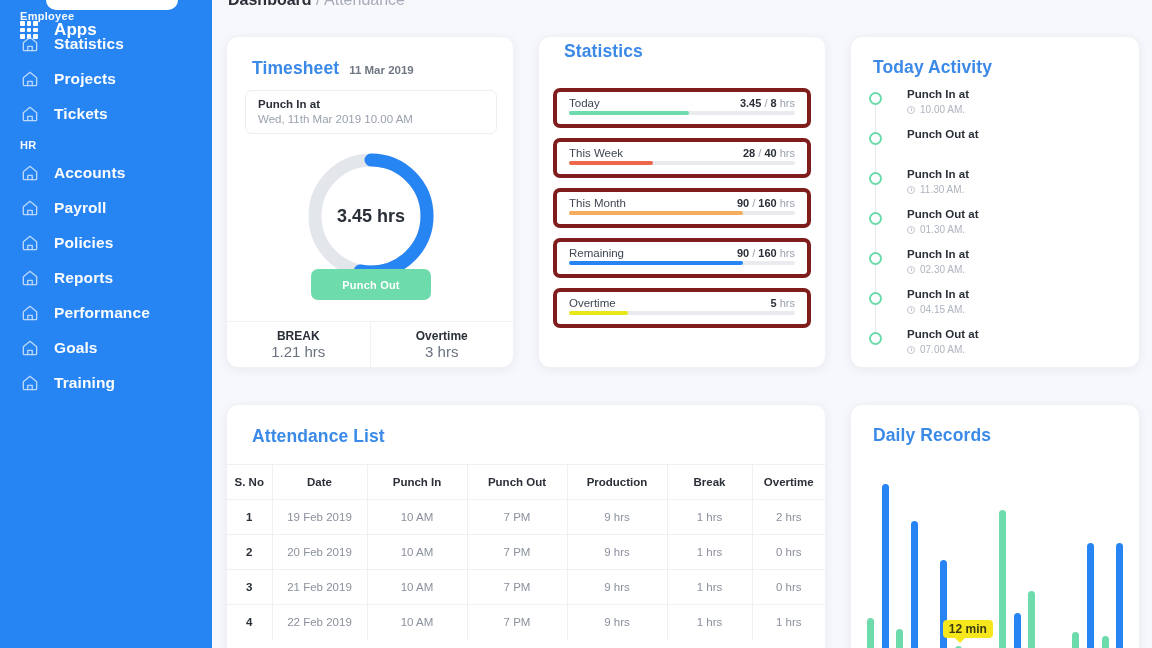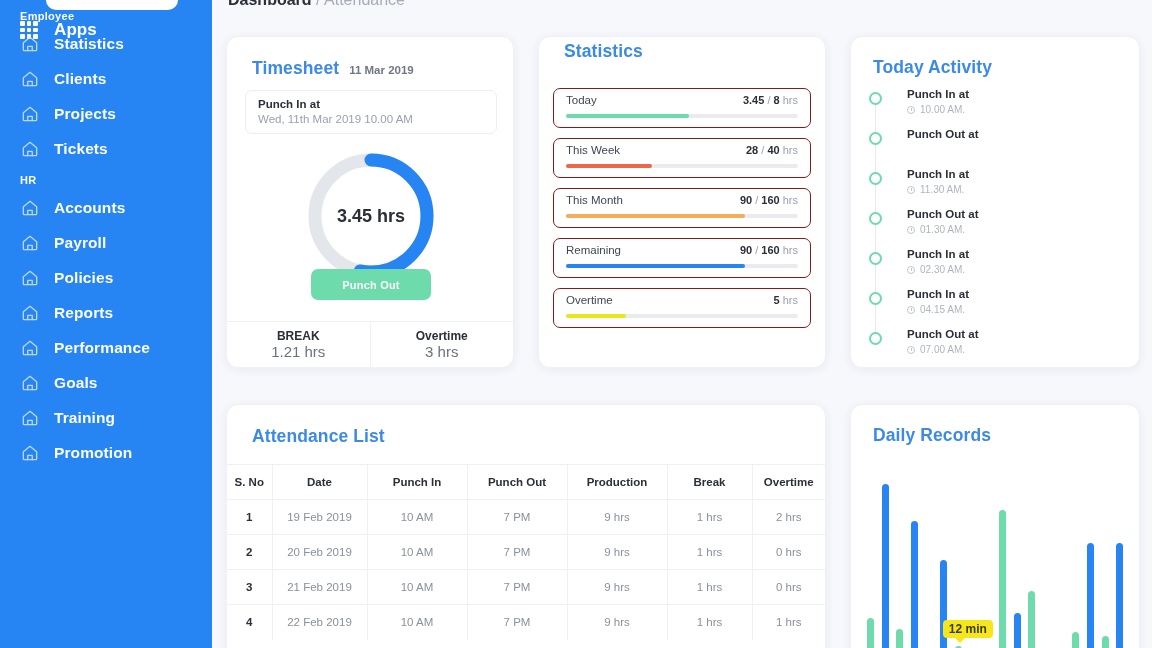--- a/index.html
+++ b/index.html
@@ -97,21 +97,21 @@
   #ts-foot .col{flex:1;text-align:center;padding-top:6px;}
   #ts-foot .col+.col{border-left:1px solid #f0f1f5;}
   #ts-foot .k{color:#2b2f38;font-size:12px;font-weight:600;line-height:16px;}
   #ts-foot .v{color:#6a7280;font-size:15px;font-weight:400;line-height:16px;}
 
   
   #stats{left:326px;top:36px;width:288px;height:332px;}
   #stats .card-title{position:absolute;left:25px;top:4px;}
   #stat-list{position:absolute;left:14px;top:51px;right:14px;}
   .stat-row{
-    border:1px solid #7f1d1d;border-radius:7px;background:#fff;height:40px;
+    border:4px solid #7f1d1d;border-radius:7px;background:#fff;height:40px;
     margin-bottom:10px;padding:5px 12px 0 12px;position:relative;
   }
   .stat-row .lbl{color:#3f4653;font-size:11.5px;font-weight:500;}
   .stat-row .amt{
     position:absolute;right:12px;top:5px;font-size:11px;color:#9aa1ae;font-weight:400;
   }
   .stat-row .amt b{color:#2b2f38;font-weight:700;}
   .track{
     position:absolute;left:12px;right:12px;bottom:9px;height:4px;border-radius:3px;background:#e9ebef;
   }
@@ -207,29 +207,20 @@
           </span>
           <span class="lbl">Statistics</span>
         </div>
         <div class="nav-item">
           <span class="ico">
             <svg viewBox="0 0 24 24" fill="none" stroke="#d6e7fb" stroke-width="1.6" stroke-linecap="round" stroke-linejoin="round">
               <path d="M4 10.5 12 4l8 6.5V19a1 1 0 0 1-1 1H5a1 1 0 0 1-1-1z"></path>
               <path d="M9.3 20v-5.2h5.4V20"></path>
             </svg>
           </span>
-          <span class="lbl">Clients</span>
-        </div>
-        <div class="nav-item">
-          <span class="ico">
-            <svg viewBox="0 0 24 24" fill="none" stroke="#d6e7fb" stroke-width="1.6" stroke-linecap="round" stroke-linejoin="round">
-              <path d="M4 10.5 12 4l8 6.5V19a1 1 0 0 1-1 1H5a1 1 0 0 1-1-1z"></path>
-              <path d="M9.3 20v-5.2h5.4V20"></path>
-            </svg>
-          </span>
           <span class="lbl">Projects</span>
         </div>
         <div class="nav-item">
           <span class="ico">
             <svg viewBox="0 0 24 24" fill="none" stroke="#d6e7fb" stroke-width="1.6" stroke-linecap="round" stroke-linejoin="round">
               <path d="M4 10.5 12 4l8 6.5V19a1 1 0 0 1-1 1H5a1 1 0 0 1-1-1z"></path>
               <path d="M9.3 20v-5.2h5.4V20"></path>
             </svg>
           </span>
           <span class="lbl">Tickets</span>
@@ -290,29 +281,20 @@
           <span class="lbl">Goals</span>
         </div>
         <div class="nav-item">
           <span class="ico">
             <svg viewBox="0 0 24 24" fill="none" stroke="#d6e7fb" stroke-width="1.6" stroke-linecap="round" stroke-linejoin="round">
               <path d="M4 10.5 12 4l8 6.5V19a1 1 0 0 1-1 1H5a1 1 0 0 1-1-1z"></path>
               <path d="M9.3 20v-5.2h5.4V20"></path>
             </svg>
           </span>
           <span class="lbl">Training</span>
-        </div>
-        <div class="nav-item">
-          <span class="ico">
-            <svg viewBox="0 0 24 24" fill="none" stroke="#d6e7fb" stroke-width="1.6" stroke-linecap="round" stroke-linejoin="round">
-              <path d="M4 10.5 12 4l8 6.5V19a1 1 0 0 1-1 1H5a1 1 0 0 1-1-1z"></path>
-              <path d="M9.3 20v-5.2h5.4V20"></path>
-            </svg>
-          </span>
-          <span class="lbl">Promotion</span>
         </div>
       </div>
   </nav>
 
   <div id="main">
 
     <div class="breadcrumb">
       <b>Dashboard</b>
       <span>/</span>
       <span>Attendance</span>

